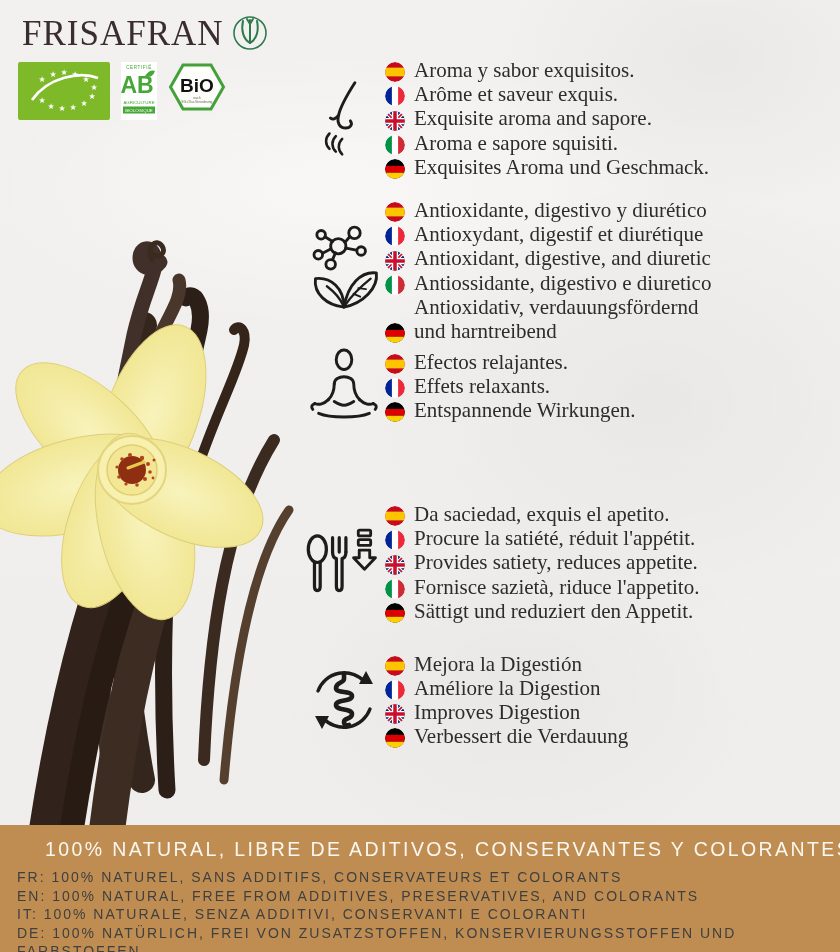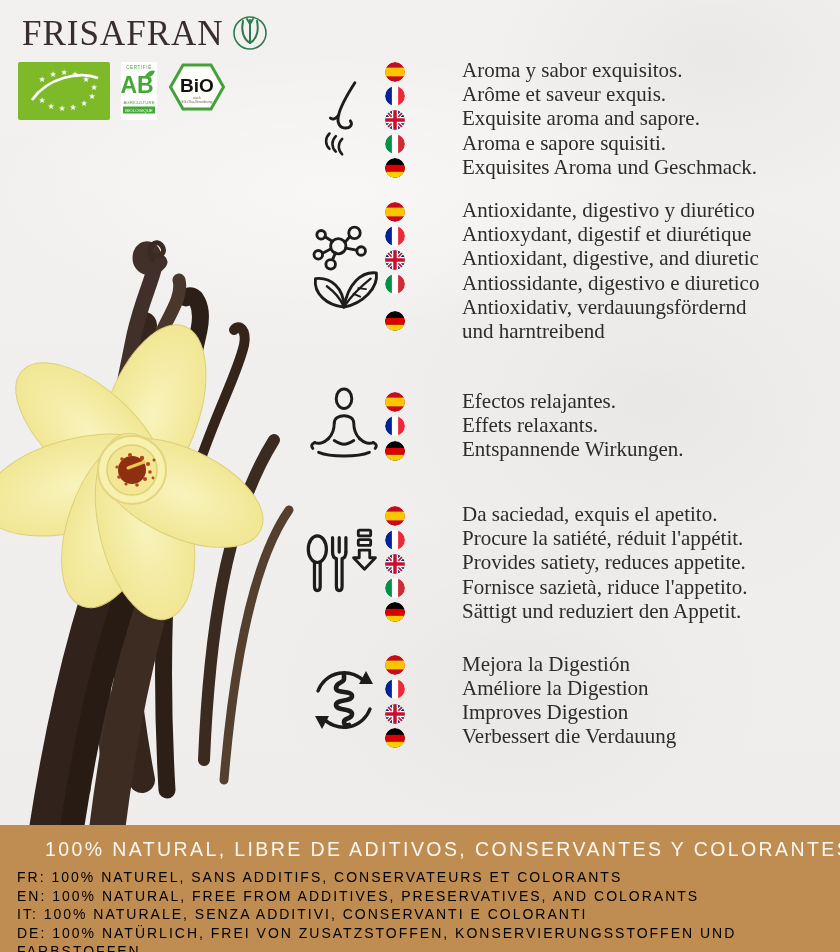--- a/index.html
+++ b/index.html
@@ -21,34 +21,34 @@
   .brand-name{font-size:35px;letter-spacing:1px;color:#3a2d32;font-weight:400;}
   .brand-emblem{margin-left:6px;transform:translateY(-2px);}
 
   
   .certs{position:absolute;left:18px;top:62px;display:flex;align-items:flex-start;gap:11px;}
 
   
   .section{position:absolute;left:303px;width:537px;display:flex;align-items:center;}
   .icon-box{width:82px;min-width:82px;display:flex;justify-content:center;align-items:center;}
   .rows{flex:1;}
-  .row{display:flex;align-items:center;line-height:24.2px;gap:48px;}
+  .row{display:flex;align-items:flex-end;line-height:24.2px;}
   .flag{width:20px;height:20px;min-width:20px;margin:3px 9px 0 0;border-radius:50%;}
   .txt{font-size:21px;color:#2d2c2a;white-space:pre-line;}
 
   
   .banner{position:absolute;left:0;top:825px;width:840px;height:127px;background:#bf8d51;z-index:3;}
   .banner-title{
     font-family:"Liberation Sans", sans-serif;font-size:19.5px;letter-spacing:2.4px;
     color:#faf7f0;margin:13px 10px 7px 45px;white-space:nowrap;
   }
   .banner-sub{margin-left:17px;width:750px;}
   .banner-line{
     font-family:"Liberation Sans", sans-serif;font-size:14px;letter-spacing:2px;
-    color:#000000;line-height:18.5px;white-space:pre-line;
+    color:#404040;line-height:18.5px;white-space:pre-line;
   }
   svg{display:block;}
 </style>
 </head>
 <body>
 
 <svg width="0" height="0" style="position:absolute" aria-hidden="true">
   <defs>
     <clipPath id="cclip">
         <circle cx="16" cy="16" r="16"></circle>
@@ -283,21 +283,21 @@
       <div class="row">
           <svg class="flag" viewBox="0 0 32 32">
             <use href="#f-de"></use>
           </svg>
           <span class="txt">Antioxidativ, verdauungsfördernd
 und harntreibend</span>
         </div>
     </div>
   </div>
 
-  <div class="section" style="top:380px">
+  <div class="section" style="top:341px">
     <div class="icon-box">
       <svg width="78" height="90" viewBox="0 0 80 80" fill="none" stroke="#1c1c1c" stroke-linecap="round" stroke-linejoin="round">
         <ellipse cx="40" cy="13" rx="8" ry="10" stroke-width="3"></ellipse>
         <path d="M30,38 C30,28 50,28 50,38 C50,44 52,50 56,54" stroke-width="3"></path>
         <path d="M30,38 C30,44 28,50 24,54" stroke-width="3"></path>
         <path d="M24,54 C20,58 14,60 10,58" stroke-width="3"></path>
         <path d="M56,54 C60,58 66,60 70,58" stroke-width="3"></path>
         <path d="M10,58 q-5,2 -2,6 M70,58 q5,2 2,6" stroke-width="3"></path>
         <path d="M30,56 C38,61 42,61 50,56" stroke-width="3"></path>
         <path d="M14,68 C26,73 54,73 66,68" stroke-width="3"></path>

